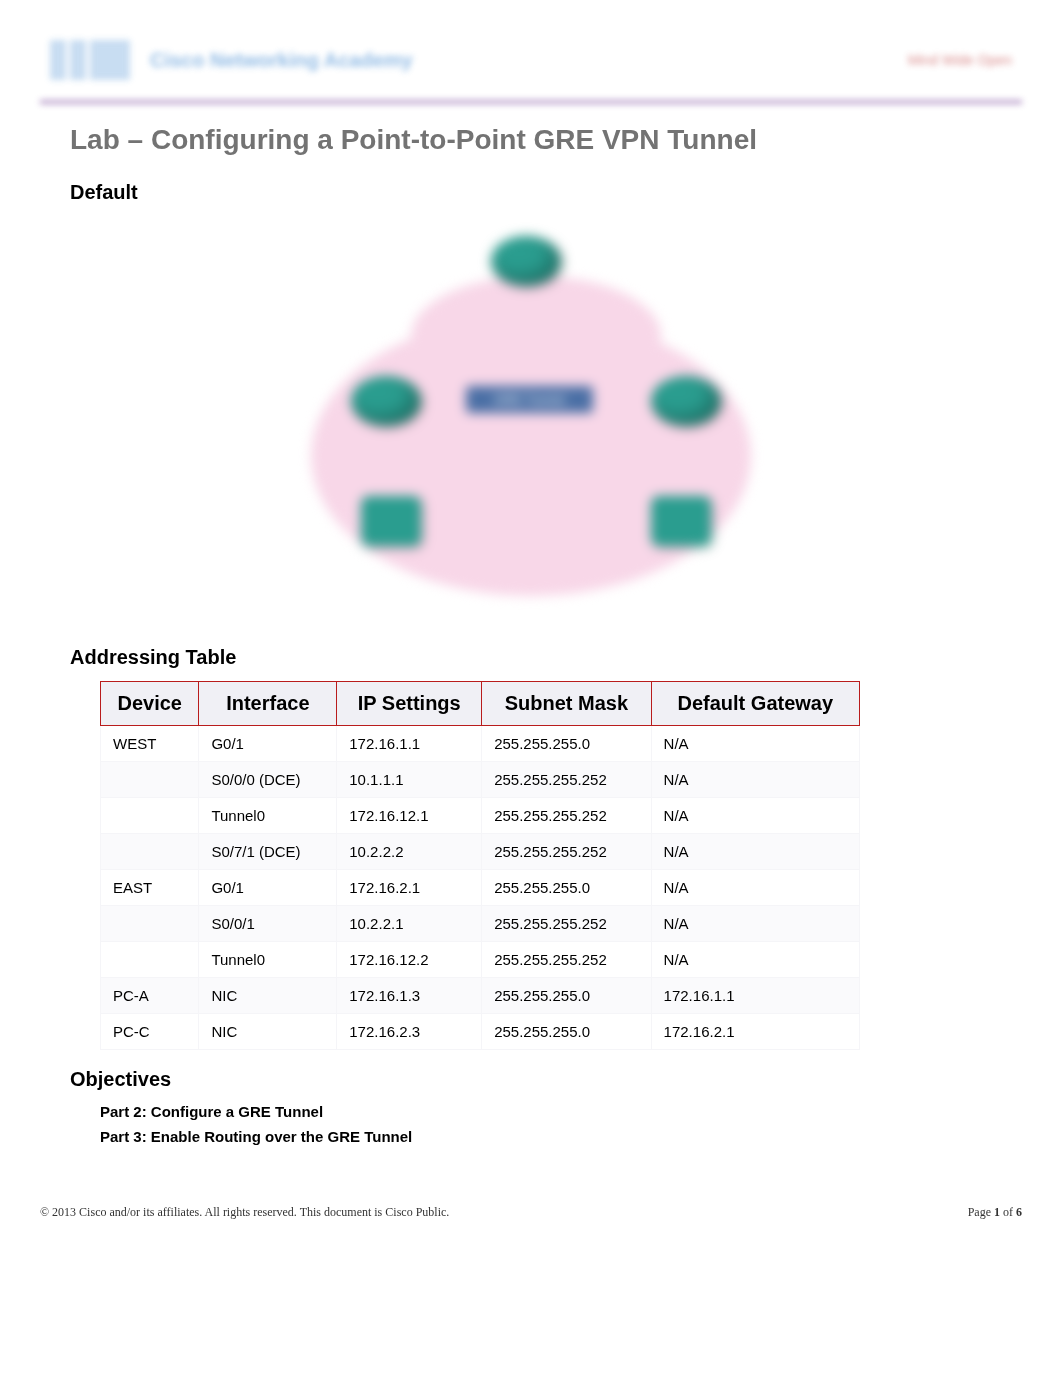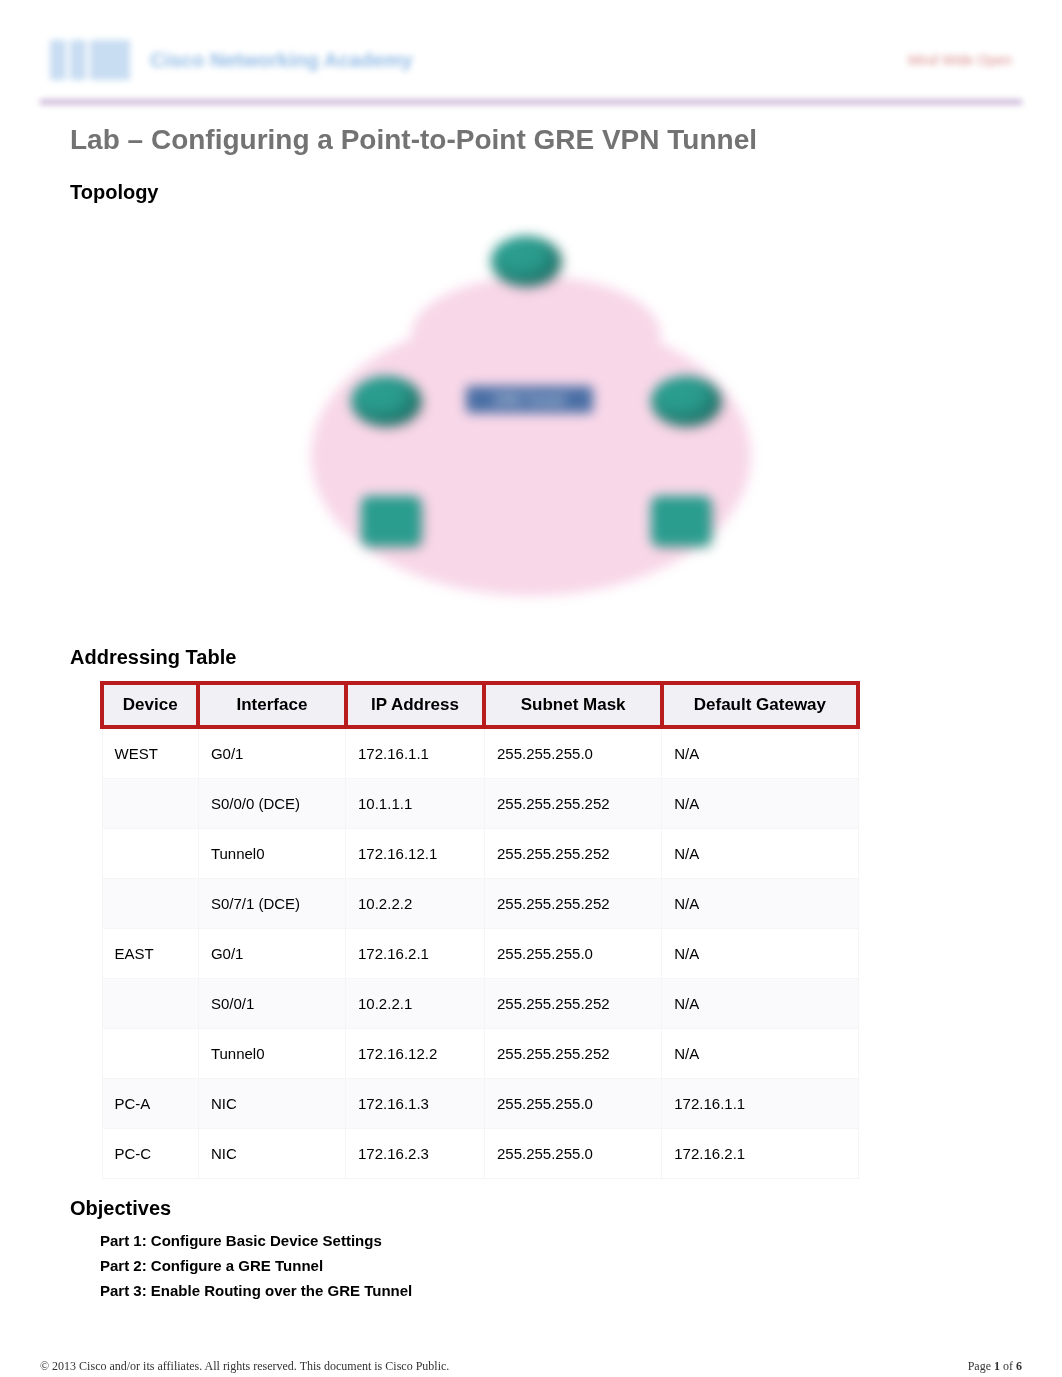--- a/index.html
+++ b/index.html
@@ -89,29 +89,29 @@
       top: 170px;
       left: 235px;
     }
     .addr-table {
       width: 760px;
       margin: 10px 0 10px 60px;
       border-collapse: collapse;
     }
     .addr-table th {
       background: #f0f0f5;
-      border: 4px solid #b91c1c;
+      border: 1px solid #b91c1c;
       padding: 10px 8px;
       text-align: center;
       font-weight: bold;
-      font-size: 17px;
+      font-size: 20px;
     }
     .addr-table td {
       border: 1px solid #f5f5f8;
-      padding: 16px 12px;
+      padding: 9px 12px;
       font-size: 15px;
       text-align: left;
     }
     .addr-table tbody tr:nth-child(even) {
       background: #fafafc;
     }
     .objectives-list {
       margin-left: 60px;
       margin-top: 10px;
     }
@@ -141,41 +141,41 @@
 <div class="header-bar">
   <div style="display:flex;align-items:center;gap:20px">
     <div class="logo"></div>
     <span class="header-text">Cisco Networking Academy</span>
   </div>
   <span class="header-right">Mind Wide Open</span>
 </div>
 
 <h1 class="lab-title">Lab – Configuring a Point-to-Point GRE VPN Tunnel</h1>
 
-<h2 class="section-title">Topology</h2>
+<h2 class="section-title">Default</h2>
 
 <div class="topology-diagram">
   <div class="cloud" style="top:100px;left:80px;width:440px;height:280px"></div>
   <div class="cloud" style="top:60px;left:180px;width:250px;height:120px"></div>
   <div class="router" style="top:20px;left:260px"></div>
   <div class="router" style="top:160px;left:120px"></div>
   <div class="router" style="top:160px;left:420px"></div>
   <div class="pc" style="top:280px;left:130px"></div>
   <div class="pc" style="top:280px;left:420px"></div>
   <div class="tunnel-label">GRE Tunnel</div>
 </div>
 
 <h2 class="section-title">Addressing Table</h2>
 
 <table class="addr-table">
   <thead>
     <tr>
       <th>Device</th>
       <th>Interface</th>
-      <th>IP Address</th>
+      <th>IP Settings</th>
       <th>Subnet Mask</th>
       <th>Default Gateway</th>
     </tr>
   </thead>
   <tbody id="addr-tbody">
       <tr>
         <td>WEST</td>
         <td>G0/1</td>
         <td>172.16.1.1</td>
         <td>255.255.255.0</td>
@@ -236,21 +236,20 @@
         <td>172.16.2.3</td>
         <td>255.255.255.0</td>
         <td>172.16.2.1</td>
       </tr>
     </tbody>
 </table>
 
 <h2 class="section-title">Objectives</h2>
 
 <div class="objectives-list">
-  <p>Part 1: Configure Basic Device Settings</p>
   <p>Part 2: Configure a GRE Tunnel</p>
   <p>Part 3: Enable Routing over the GRE Tunnel</p>
 </div>
 
 <div class="footer">
   <span>© 2013 Cisco and/or its affiliates. All rights reserved. This document is Cisco Public.</span>
   <span class="footer-page">
     <span>Page </span><b>1</b><span> of </span><b>6</b>
   </span>
 </div>

